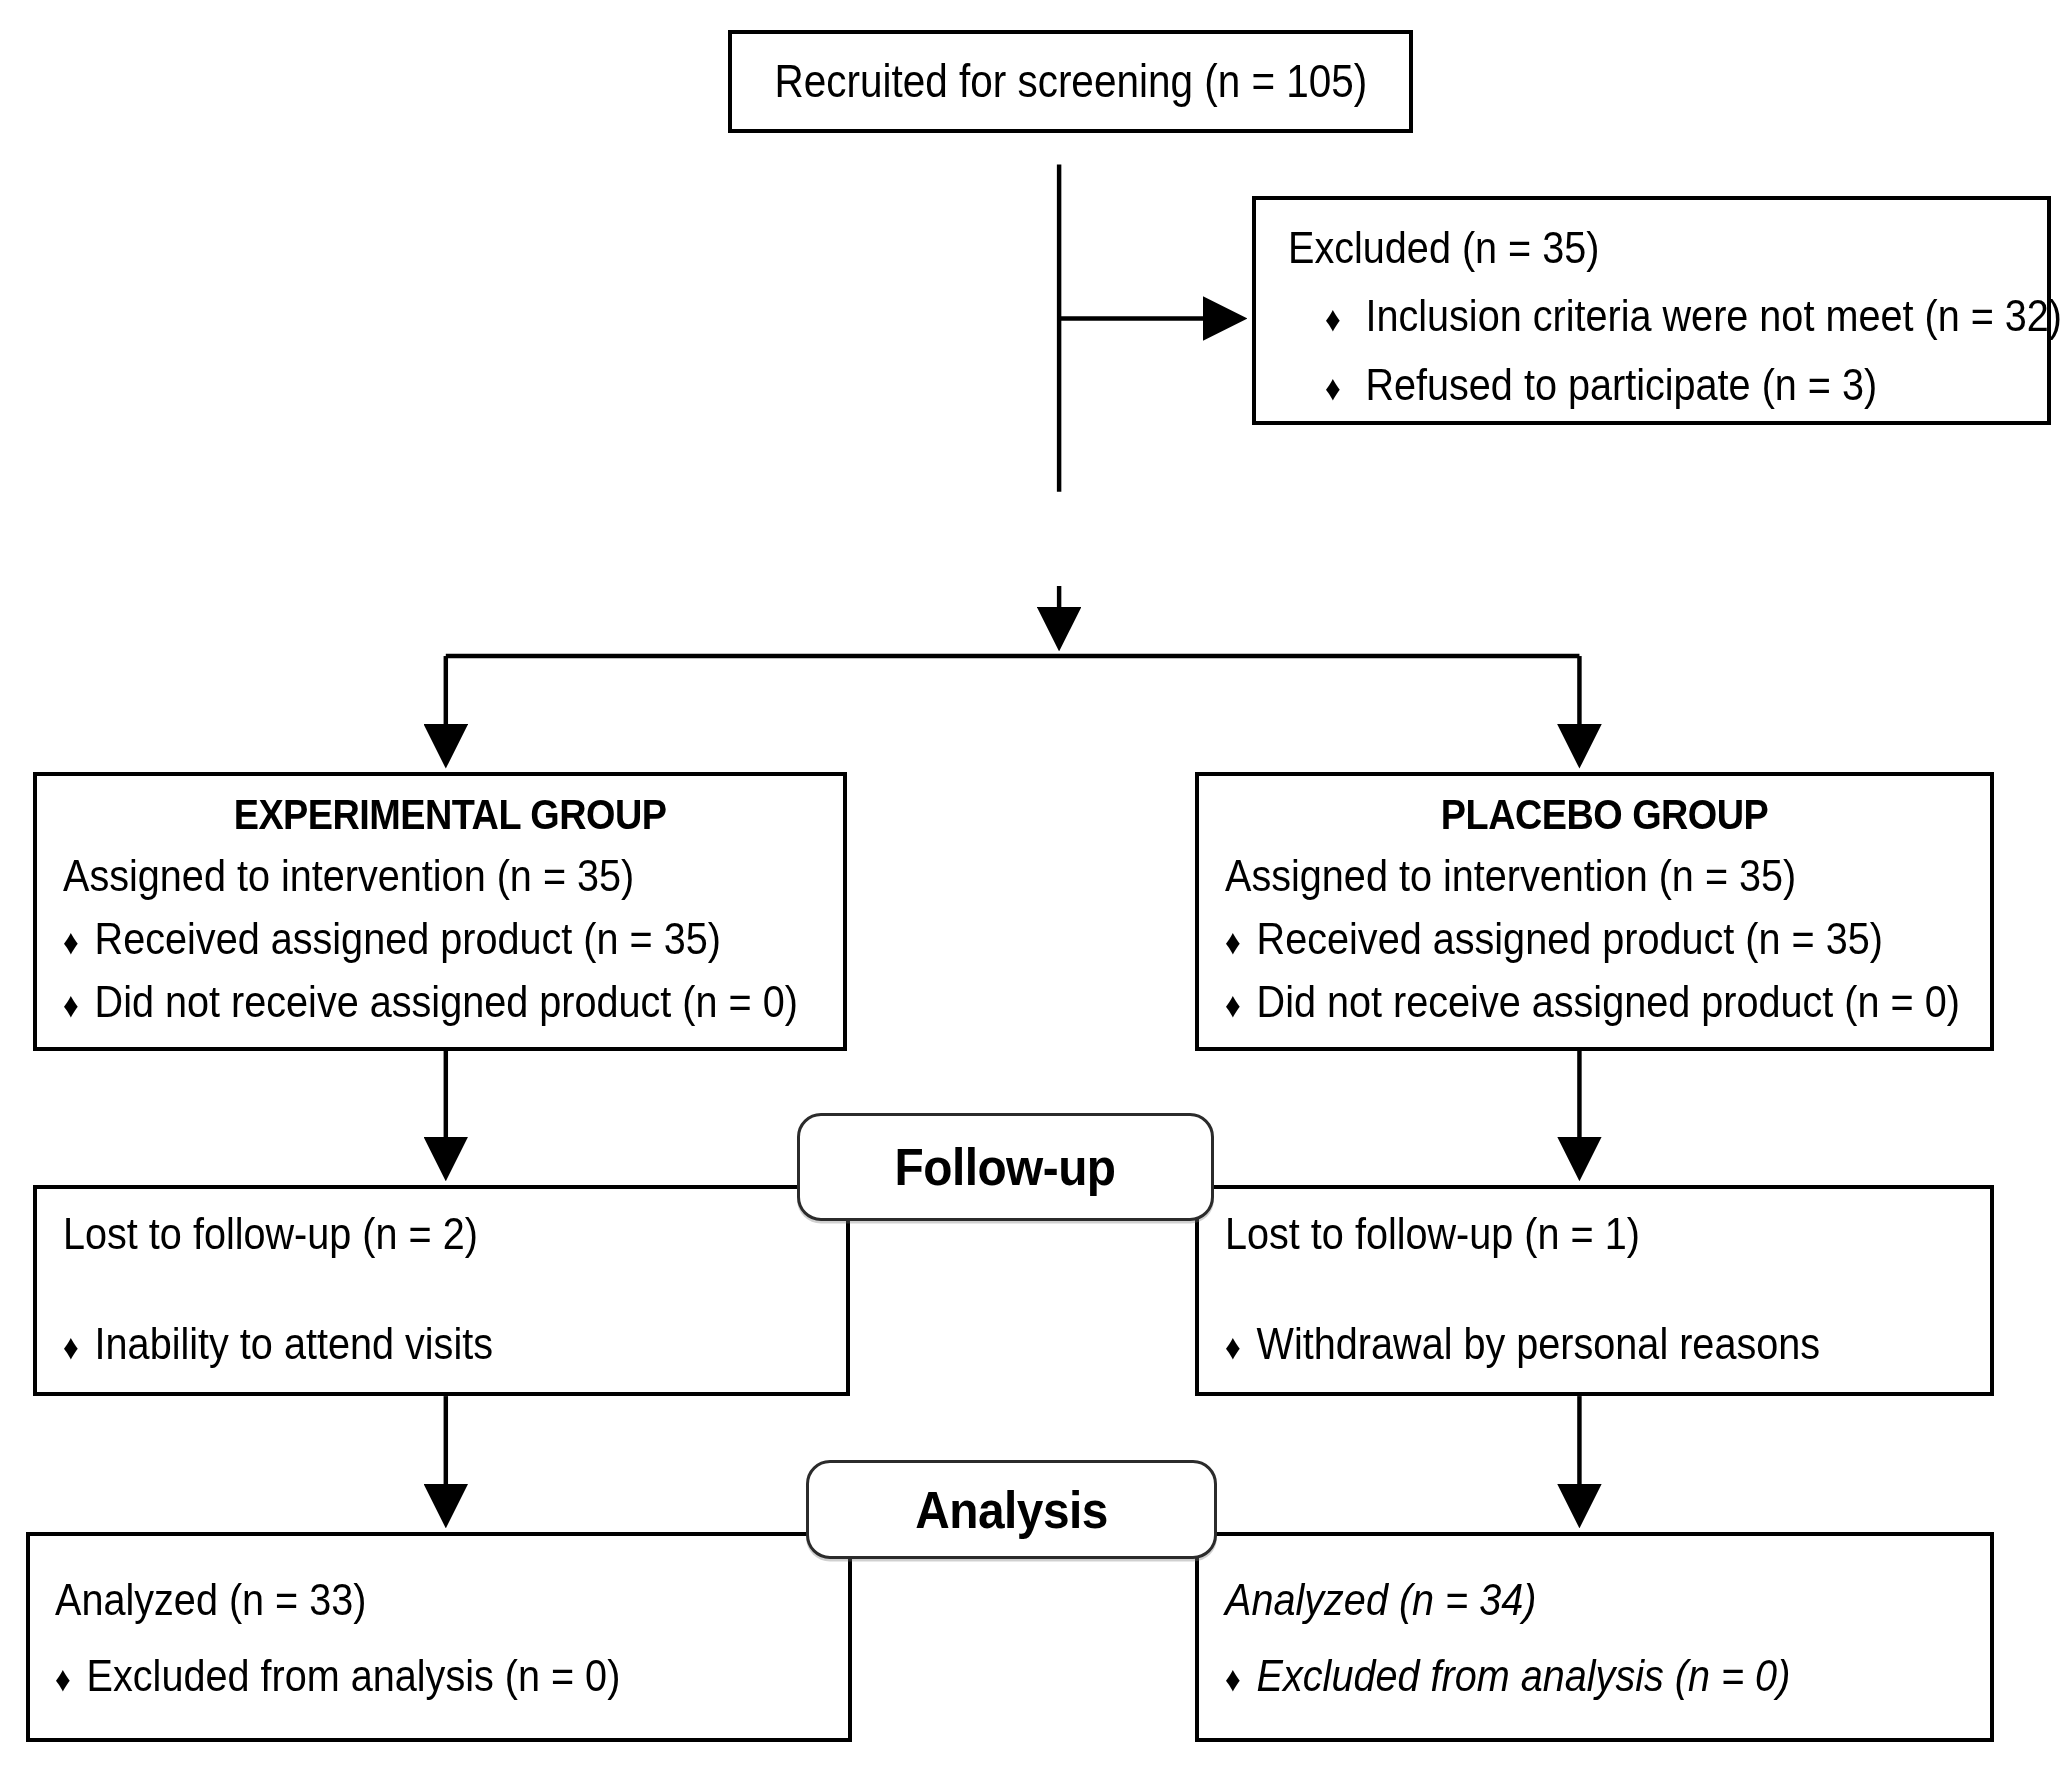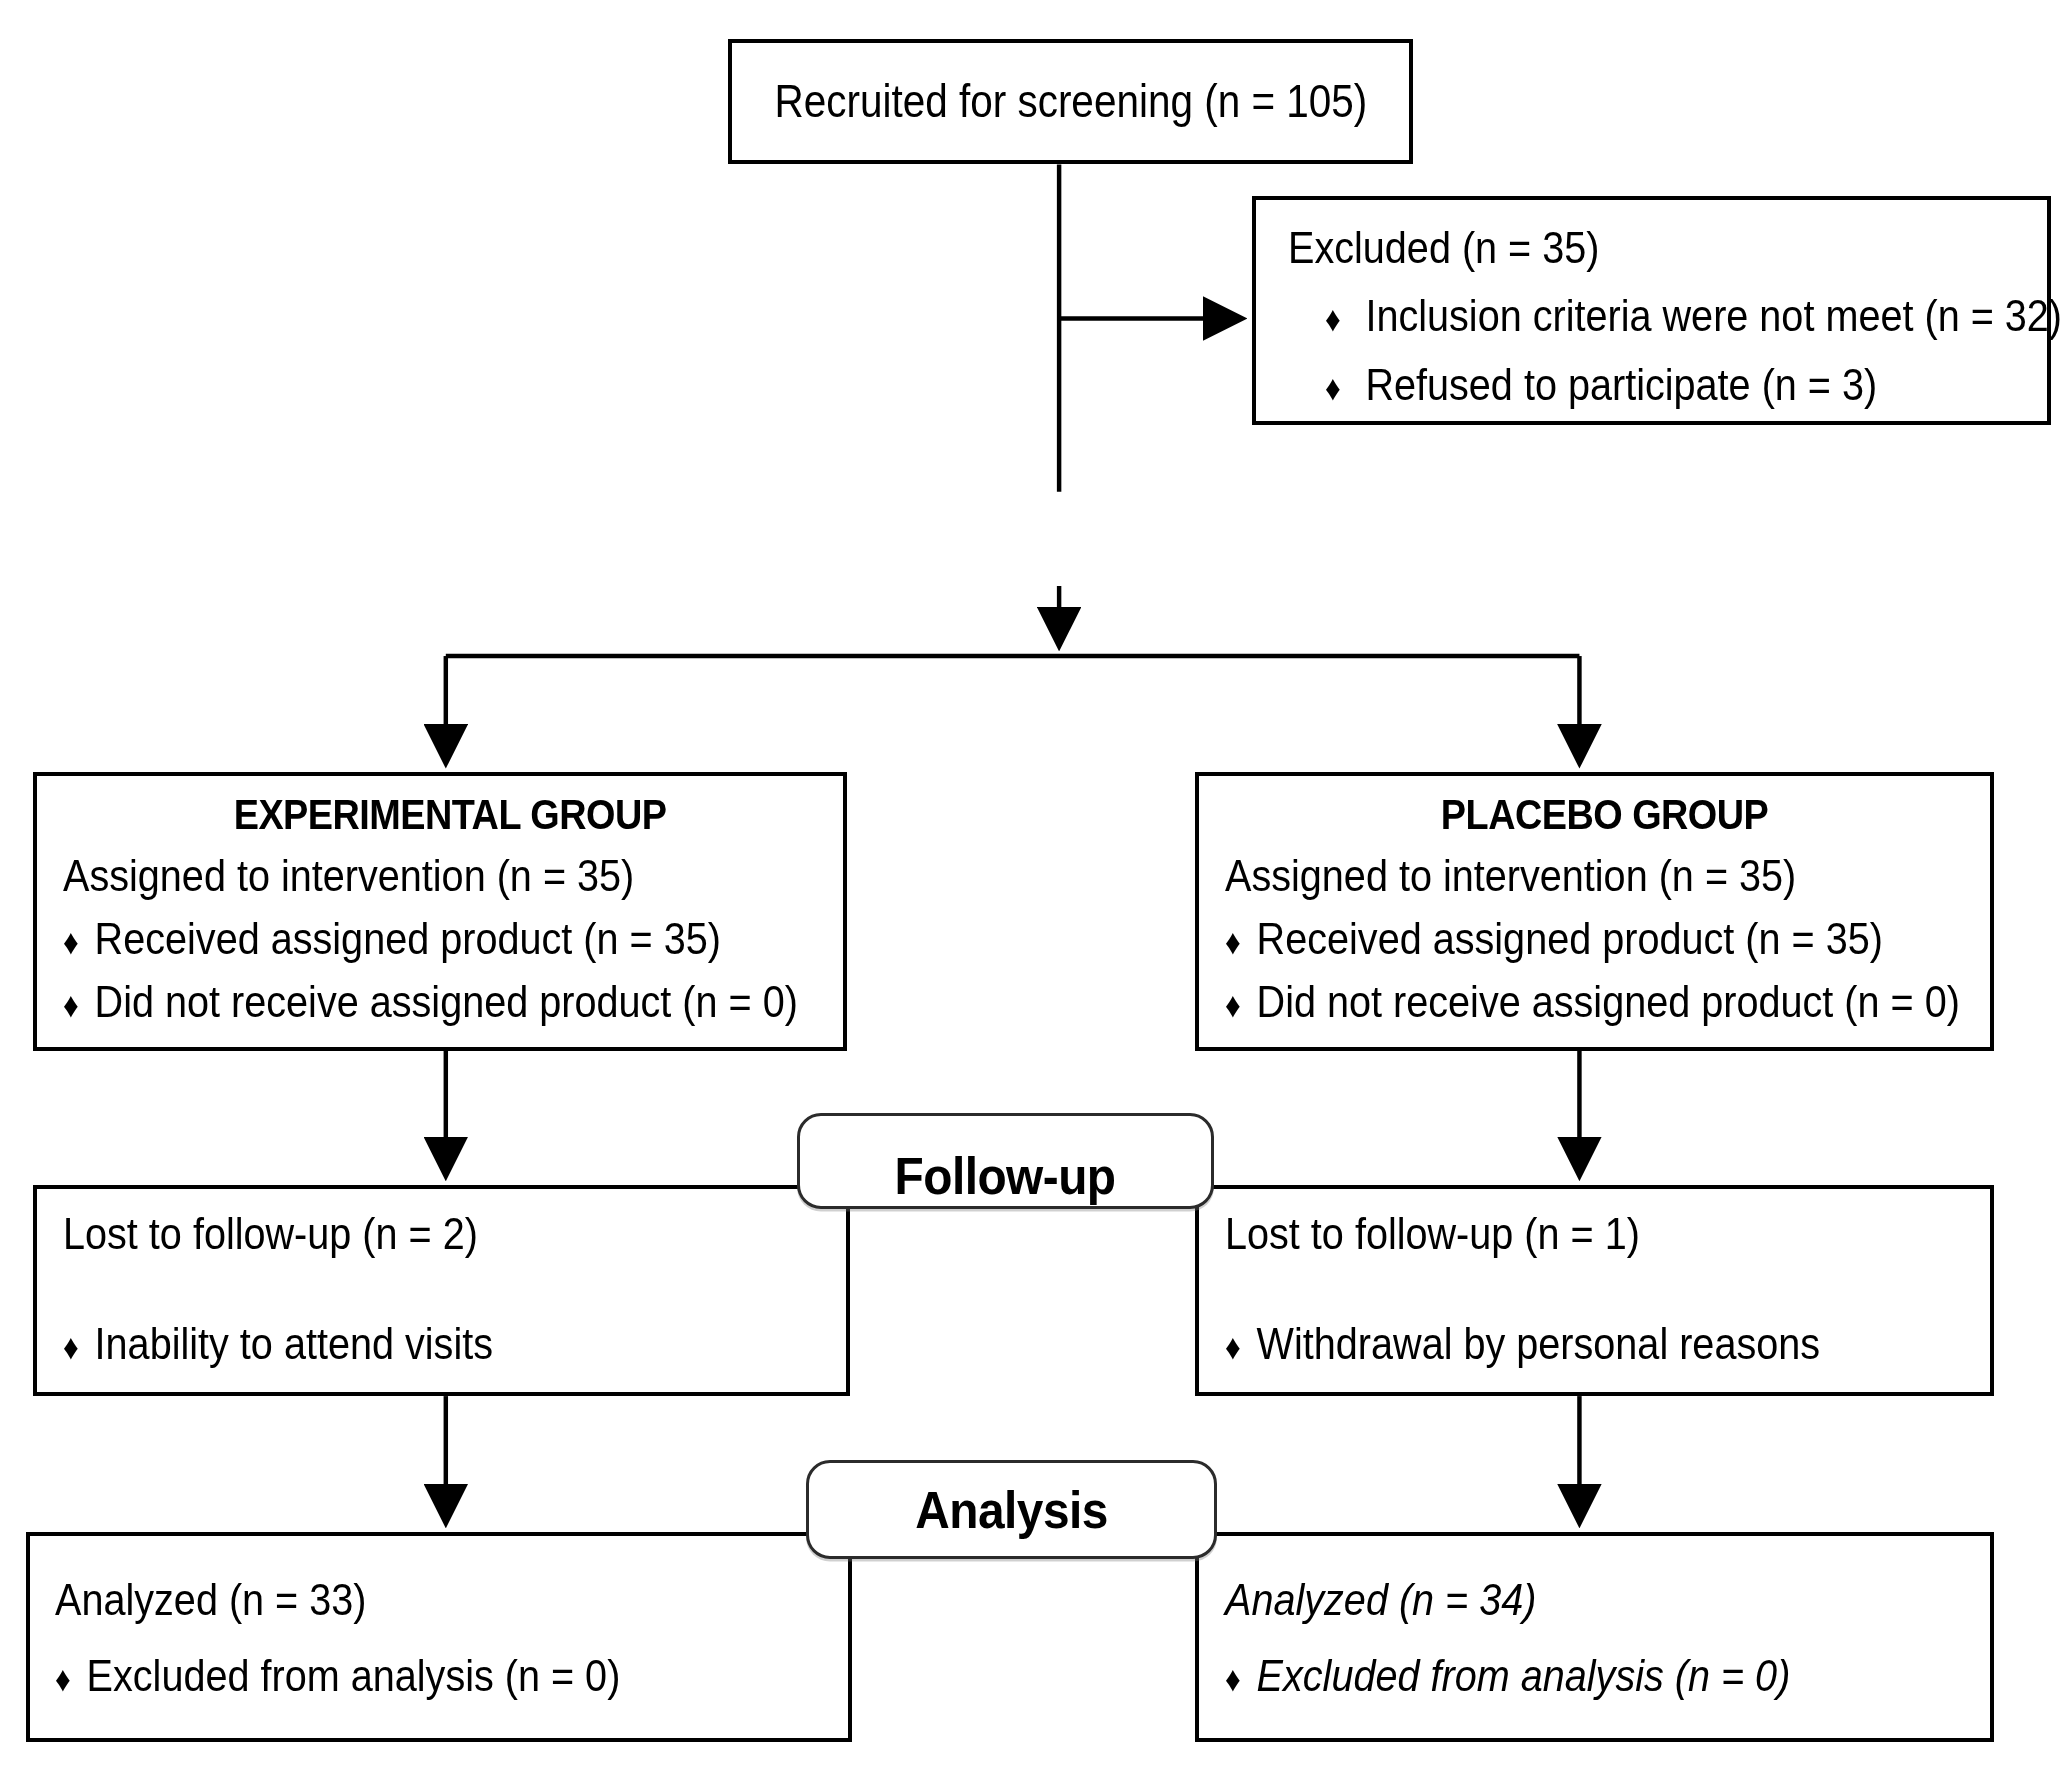--- a/index.html
+++ b/index.html
@@ -69,21 +69,21 @@
       <line x1="700" y1="1030" x2="700" y2="1198" marker-end="url(#arrow)"></line>
       <line x1="2480" y1="1030" x2="2480" y2="1198" marker-end="url(#arrow)"></line>
       <line x1="700" y1="1650" x2="700" y2="1846" marker-end="url(#arrow)"></line>
       <line x1="2480" y1="1650" x2="2480" y2="1846" marker-end="url(#arrow)"></line>
       <line x1="700" y1="2192" x2="700" y2="2391" marker-end="url(#arrow)"></line>
       <line x1="2480" y1="2192" x2="2480" y2="2391" marker-end="url(#arrow)"></line>
     </g>
   </svg>
 
 
-  <div class="box center-box" style="left:728px; top:39px; width:685px; height:125px;text-align:center;">
+  <div class="box center-box" style="left:728px; top:30px; width:685px; height:103px;text-align:center;">
     <span class="t tc big">Recruited for screening (n = 105)</span>
   </div>
 
   <div class="box col" style="left:1252px; top:196px; width:799px; height:229px; padding:23px 12.7px 0 32px; gap:18px;">
     <span class="t">Excluded (n = 35)</span>
     <span class="t indent brow">
         <span class="diamond">♦</span>
         <span>Inclusion criteria were not meet (n = 32)</span>
       </span>
     <span class="t indent brow">
@@ -129,21 +129,21 @@
   </div>
 
   <div class="box col" style="left:1195px; top:1185px; width:799px; height:211px; padding:20.4px 6.4px 0 25.5px; gap:59px;">
     <span class="t">Lost to follow-up (n = 1)</span>
     <span class="t brow">
         <span class="diamond">♦</span>
         <span>Withdrawal by personal reasons</span>
       </span>
   </div>
 
-  <div class="stage" style="left:797px; top:1113px; width:417px; height:96px;align-items:flex-end;">
+  <div class="stage" style="left:797px; top:1113px; width:417px; height:108px;">
     <span class="lbl">Follow-up</span>
   </div>
 
   <div class="box col" style="left:25.5px; top:1532px; width:826px; height:210px; padding:39px 6.4px 0 25.5px; gap:25.5px;">
     <span class="t">Analyzed (n = 33)</span>
     <span class="t brow">
         <span class="diamond">♦</span>
         <span>Excluded from analysis (n = 0)</span>
       </span>
   </div>

